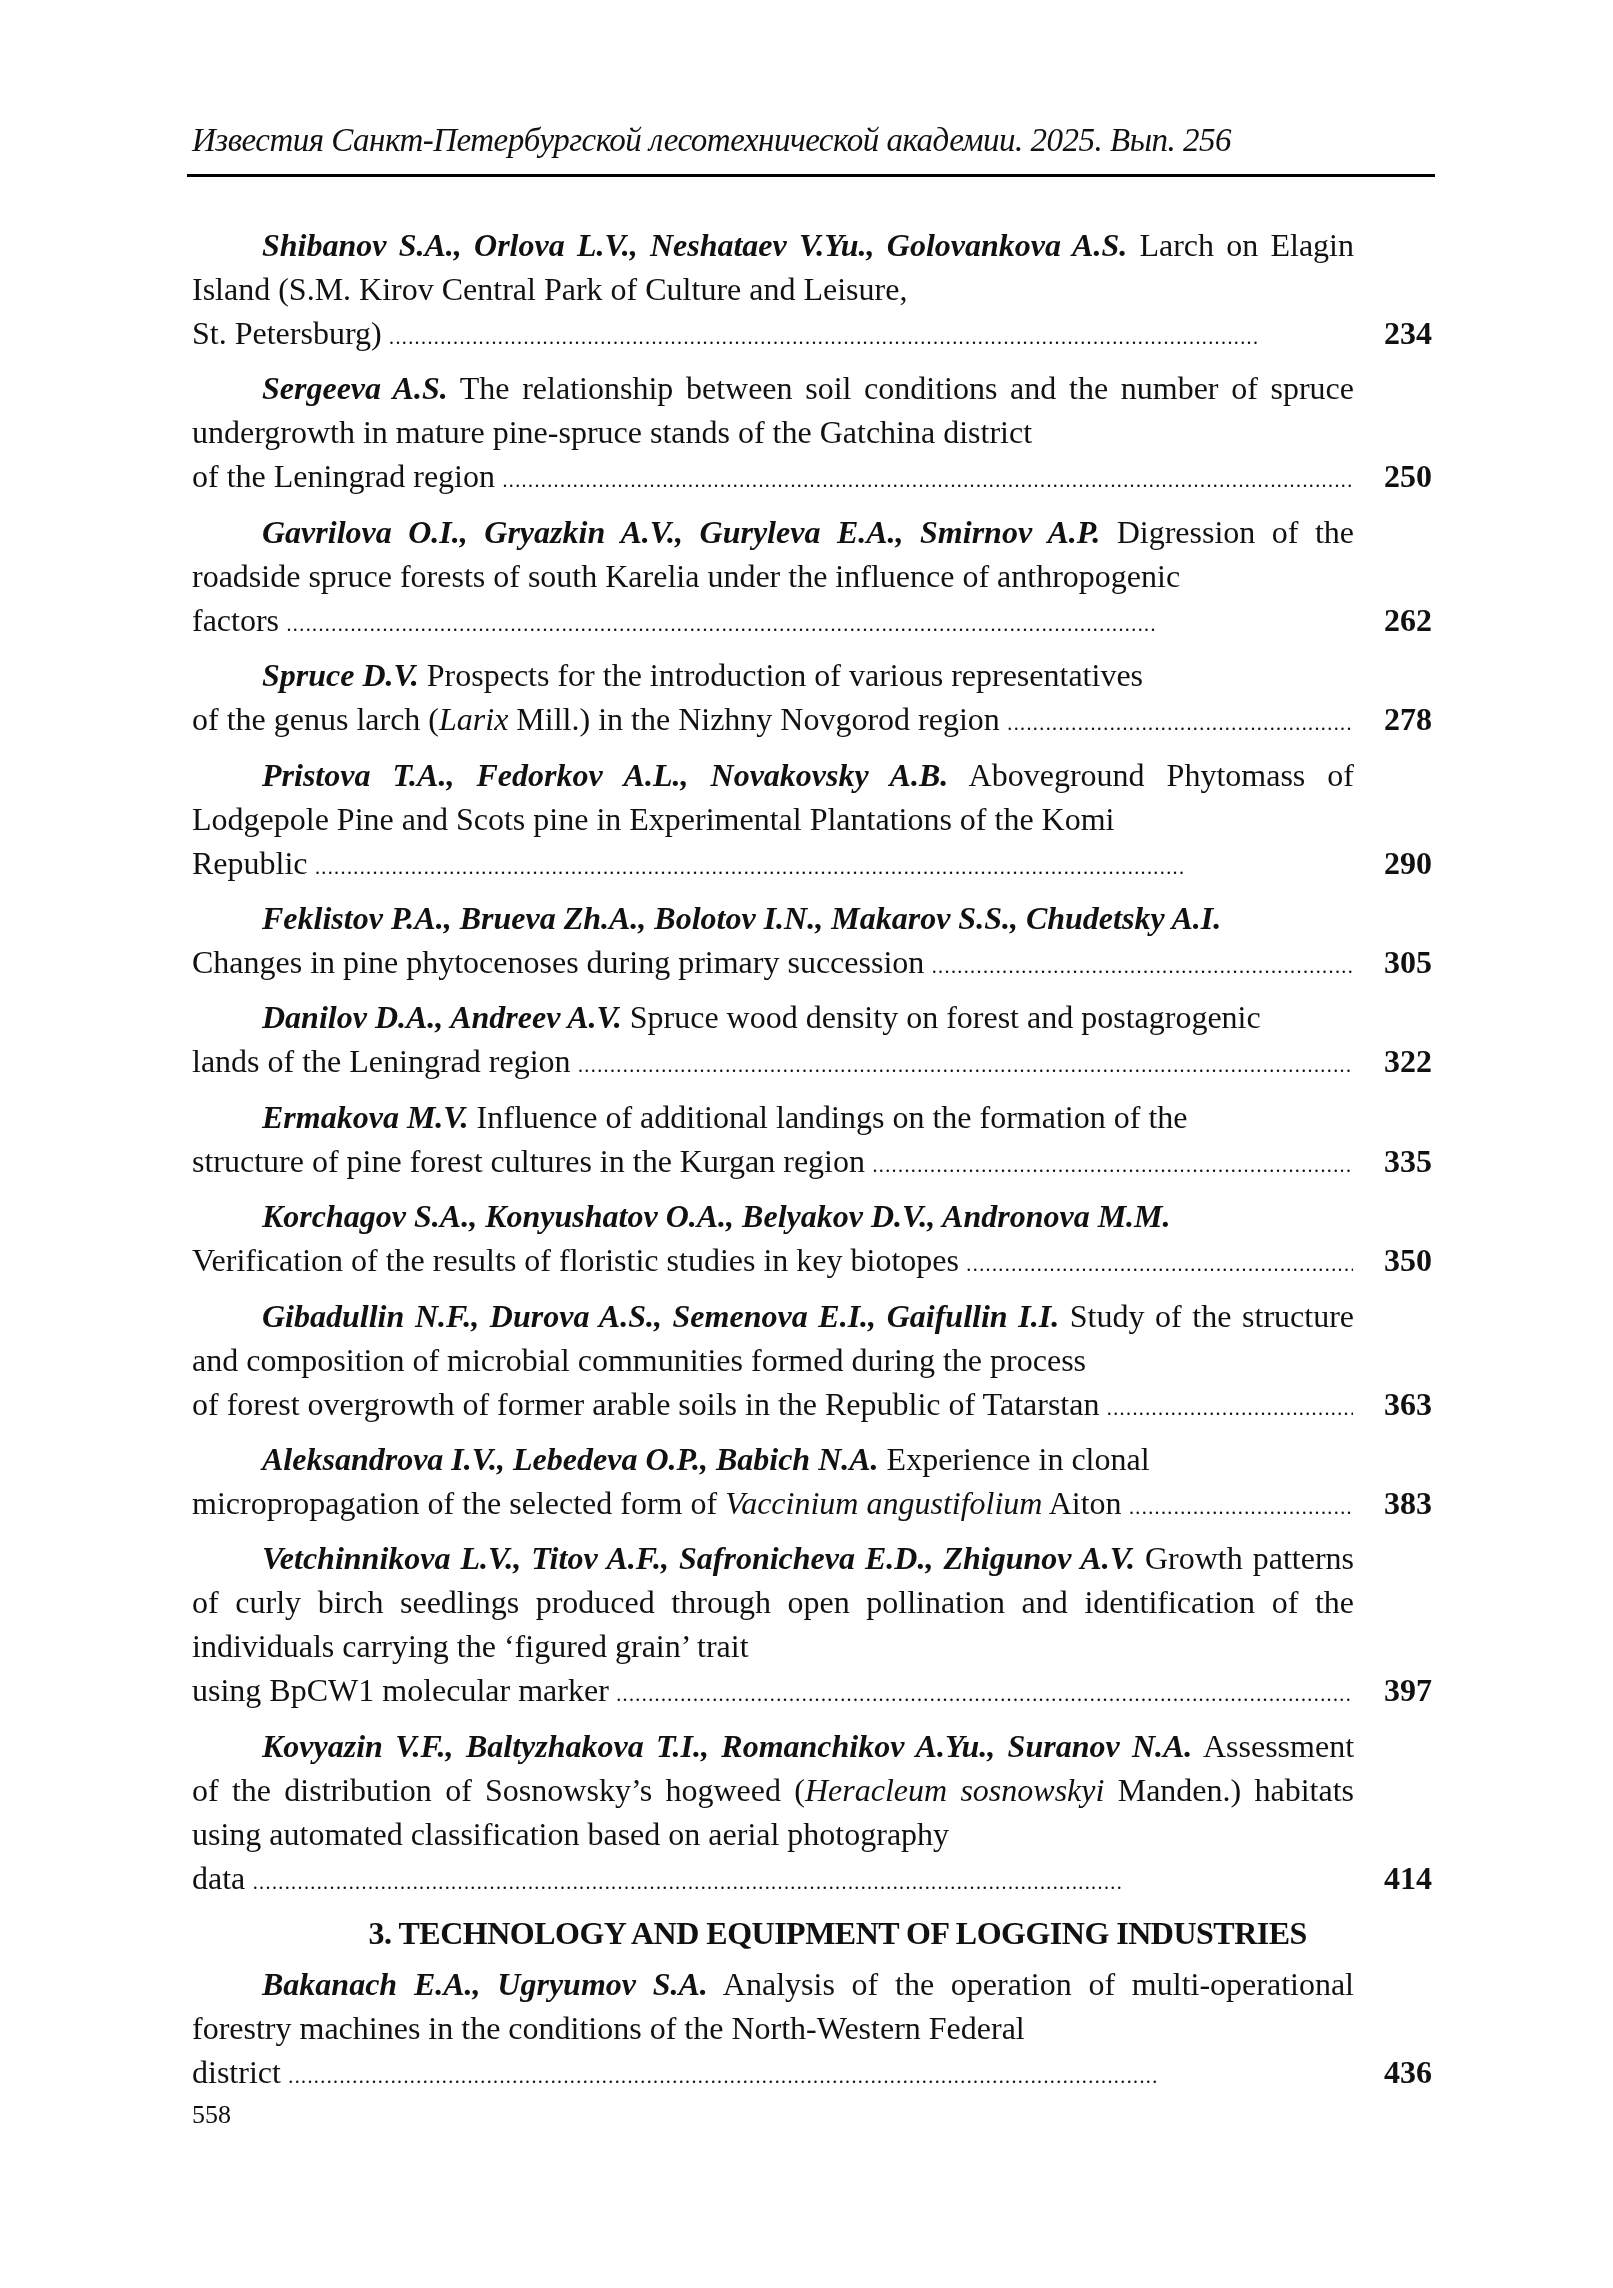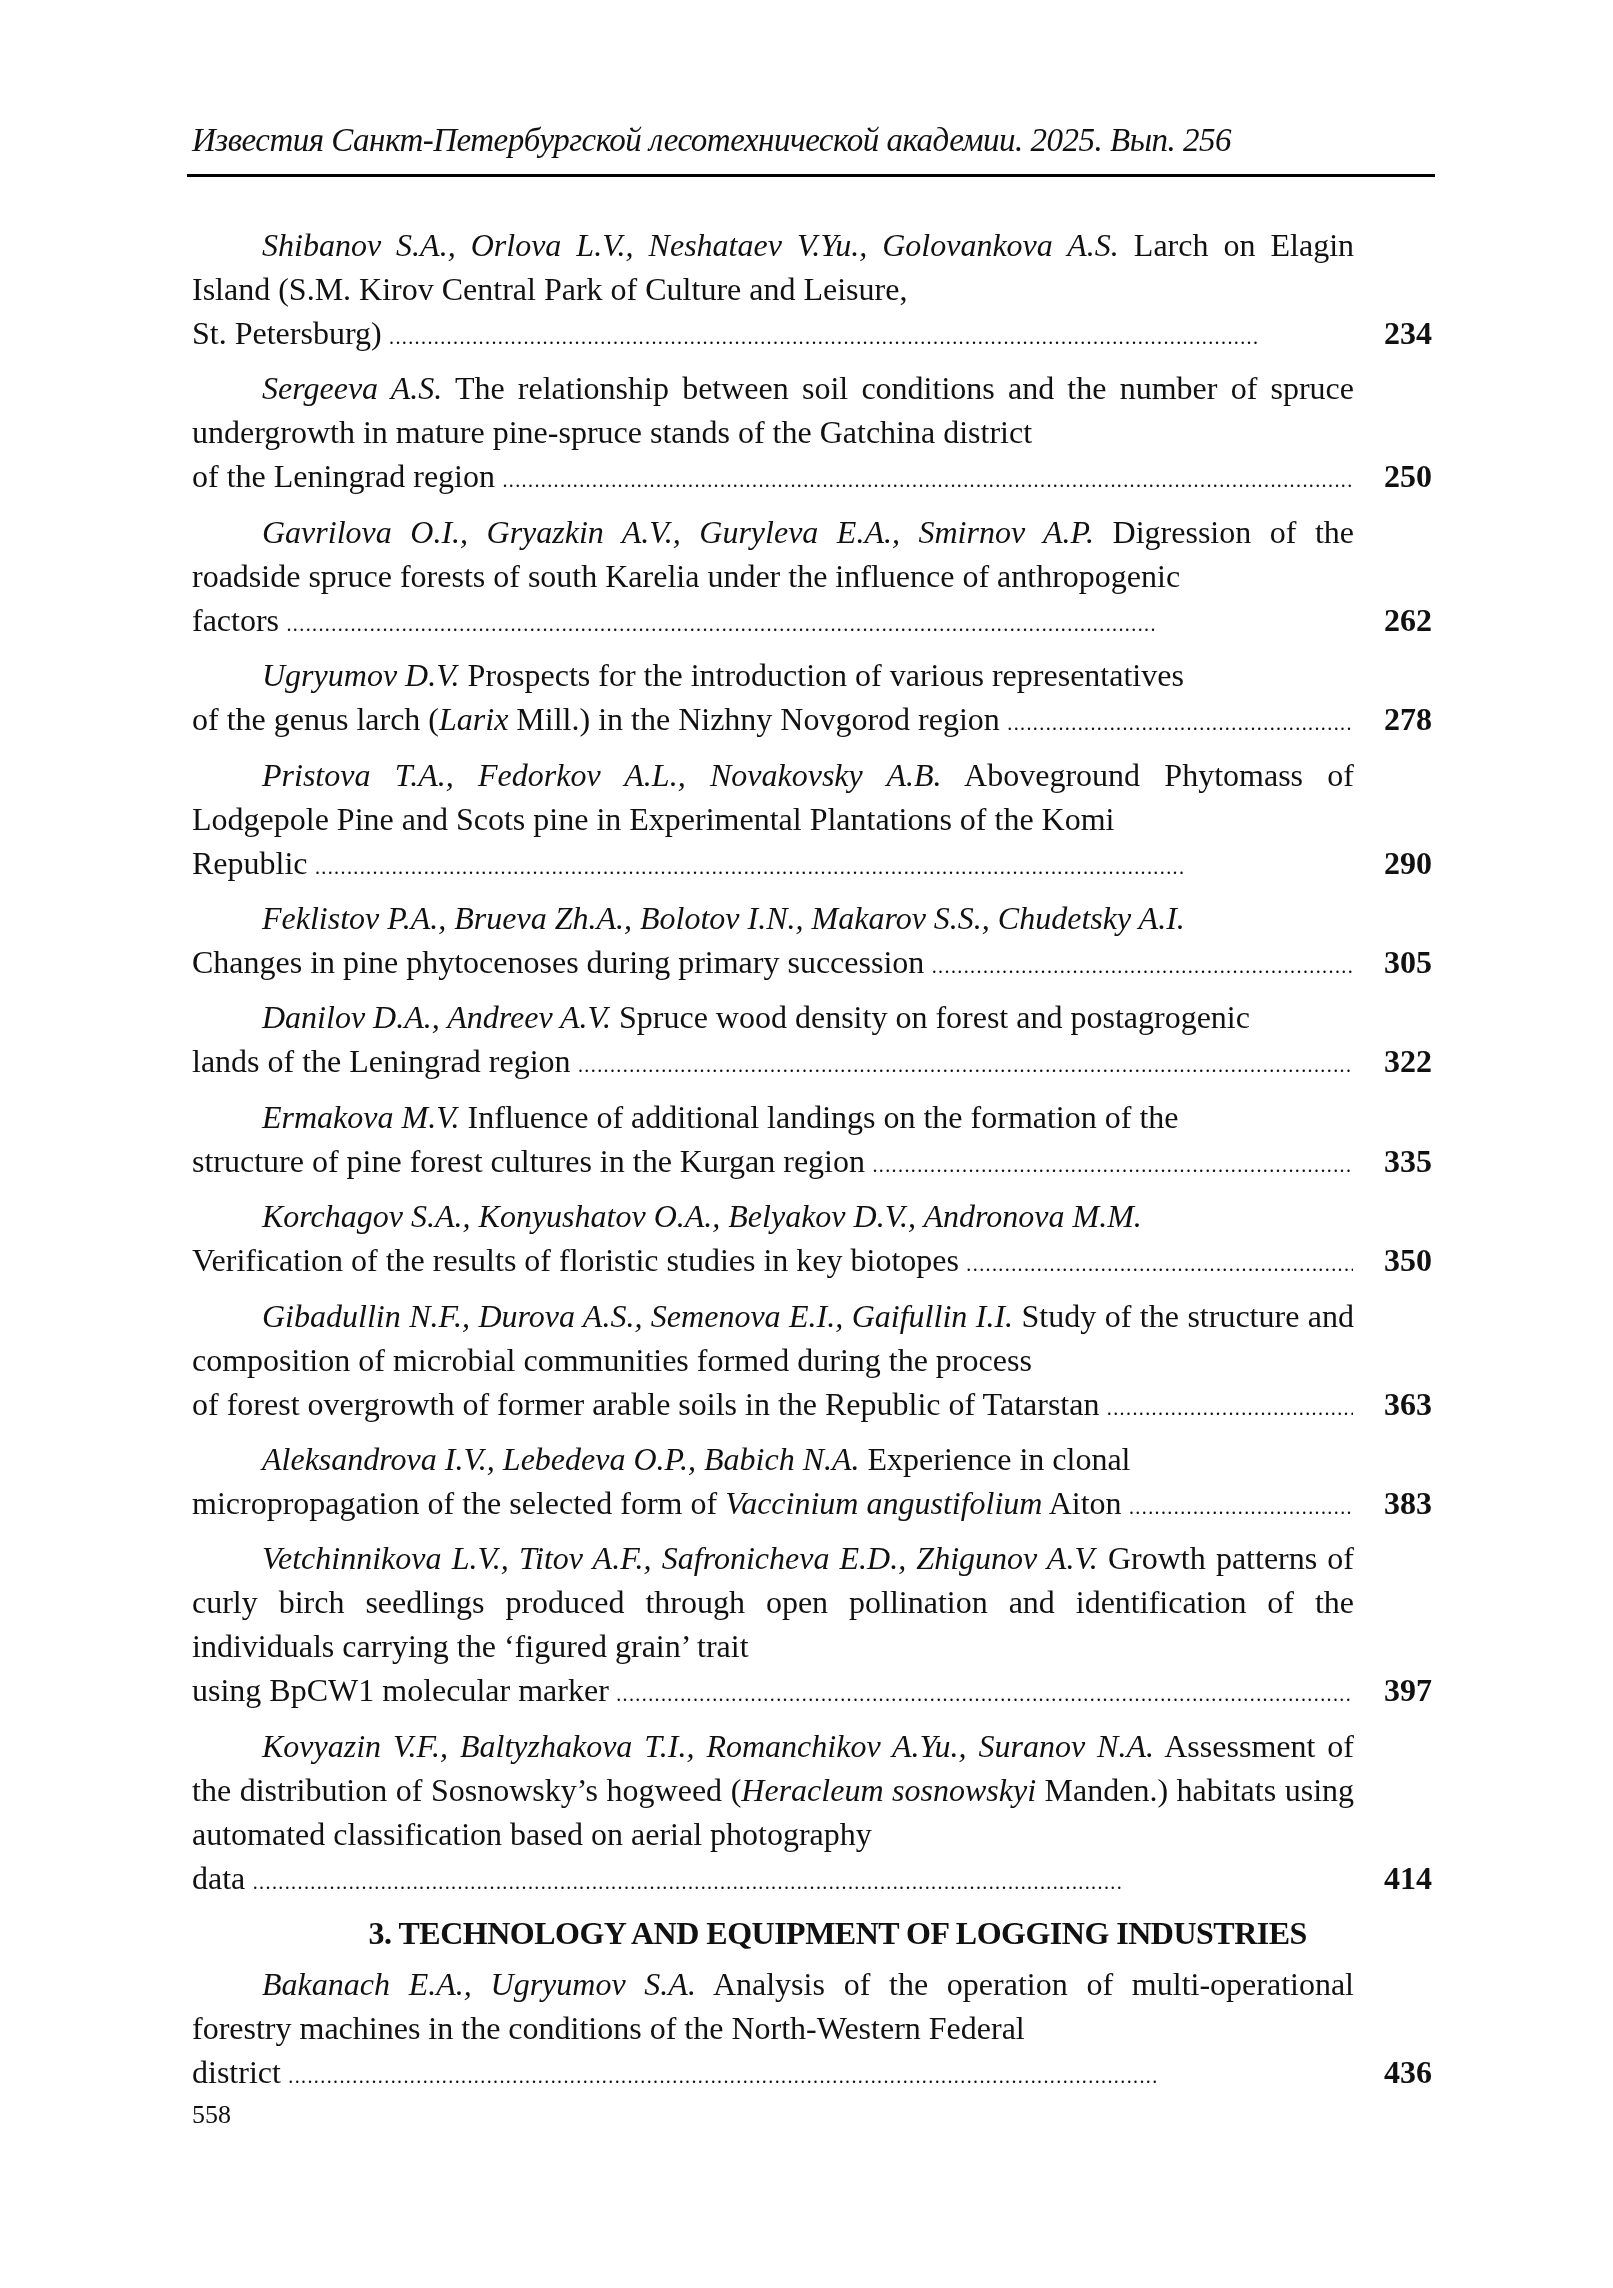--- a/index.html
+++ b/index.html
@@ -4,21 +4,21 @@
   <style>
     html, body { margin: 0; padding: 0; background: #ffffff; }
     body { width: 1613px; height: 2289px; position: relative; overflow: hidden;
            font-family: "Liberation Serif", "DejaVu Serif", serif; color: #111111; }
     .running-header { position: absolute; left: 192px; top: 118px; width: 1241px;
                       font-style: italic; font-size: 33px; letter-spacing: -0.5px; line-height: 44px; }
     .header-rule { position: absolute; left: 187px; top: 174px; width: 1248px; height: 2.8px; background: #000; }
     .toc { position: absolute; left: 192px; top: 223px; width: 1240px; }
     .entry { font-size: 32px; line-height: 44px; position: relative; margin-bottom: 7.4px; }
     .entry-body { padding-right: 78px; text-align: justify; text-indent: 70px; }
-    .authors { font-weight: normal; font-style: italic; }
+    .authors { font-weight: bold; font-style: italic; }
     .i { font-style: italic; }
     .last-line { display: flex; align-items: baseline; }
     .last-text { white-space: nowrap; }
     .dots { flex: 1; overflow: hidden; white-space: nowrap; margin: 0 7.4px; letter-spacing: 0.9px; font-size: 20px; }
     .dots::before { content: ". . . . . . . . . . . . . . . . . . . . . . . . . . . . . . . . . . . . . . . . . . . . . . . . . . . . . . . . . . . . . . . . . . . . . . . . . . . . . . . . . . . . . . . . . . . . . . . . . . . . . . . . . . . . . . . . . . . . . . . . . . . . . . . . . . . . . . . ."; letter-spacing: -1.8px; }
     .page-num { width: 55px; text-align: right; margin-left: 16.6px; font-weight: bold; }
     .section-heading { font-size: 32px; font-weight: bold; text-align: center; line-height: 44px;
                        padding-left: 70px; padding-right: 18.5px; margin-bottom: 7.4px; letter-spacing: -0.5px; }
     .folio { position: absolute; left: 192px; top: 2100px; font-size: 26px; }
   </style>
@@ -51,21 +51,21 @@
   <div class="entry">
     <div class="entry-body"><span class="authors">Gavrilova O.I., Gryazkin A.V., Guryleva E.A., Smirnov A.P.</span> <span>Digression of the roadside spruce forests of south Karelia under the influence of anthropogenic</span></div>
     <div class="last-line">
         <span class="last-text">factors</span>
         <span class="dots"></span>
         <span class="page-num">262</span>
       </div>
   </div>
 
   <div class="entry">
-    <div class="entry-body"><span class="authors">Ugryumov D.V.</span> <span>Prospects for the introduction of various representatives</span></div>
+    <div class="entry-body"><span class="authors">Spruce D.V.</span> <span>Prospects for the introduction of various representatives</span></div>
     <div class="last-line">
         <span class="last-text"><span>of the genus larch (</span><span class="i">Larix</span><span> Mill.) in the Nizhny Novgorod region</span></span>
         <span class="dots"></span>
         <span class="page-num">278</span>
       </div>
   </div>
 
   <div class="entry">
     <div class="entry-body"><span class="authors">Pristova T.A., Fedorkov A.L., Novakovsky A.B.</span> <span>Aboveground Phytomass of Lodgepole Pine and Scots pine in Experimental Plantations of the Komi</span></div>
     <div class="last-line">

